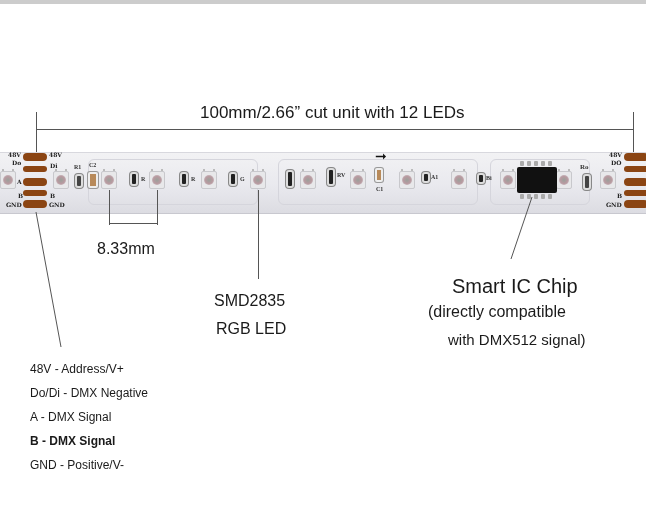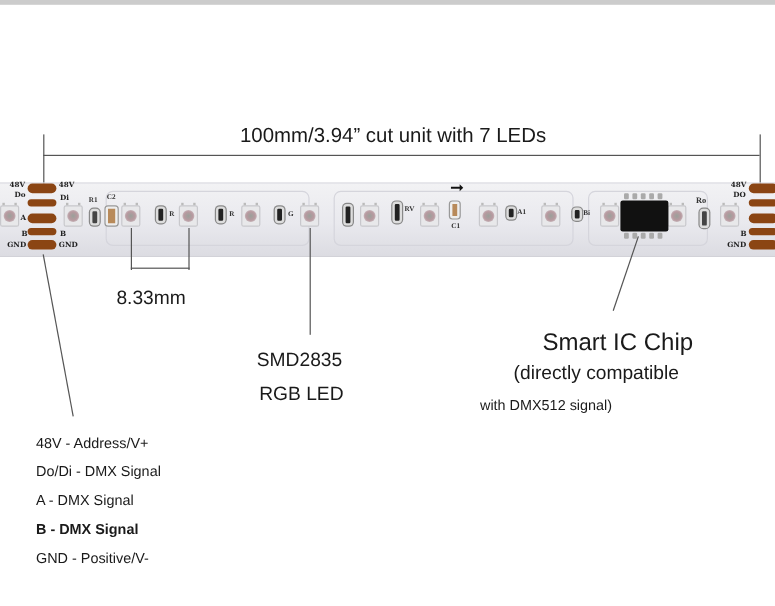--- a/index.html
+++ b/index.html
@@ -24,21 +24,21 @@
   .cap { position:absolute; width:8px; height:14px; background:#b88a5a; border:2px solid #eee; border-radius:2px; box-shadow:0 0 0 1px #999; }
   .clbl { position:absolute; font-family:Liberation Serif, serif; font-size:6px; font-weight:bold; color:#333; }
   .chip { position:absolute; left:517px; top:167px; width:40px; height:26px; background:#111; border-radius:2px; }
   .pin { position:absolute; width:4px; height:5px; background:#aaa; border-radius:1px; }
 </style>
 </head>
 <body>
 
 <div class="topbar"></div>
 
-<div class="txt" style="left:200px; top:103px; font-size:17px;">100mm/3.94” cut unit with 7 LEDs</div>
+<div class="txt" style="left:200px; top:103px; font-size:17px;">100mm/2.66” cut unit with 12 LEDs</div>
 <div class="line" style="left:36px; top:129px; width:597px; height:1px;"></div>
 <div class="line" style="left:36px; top:112px; width:1px; height:44px;"></div>
 <div class="line" style="left:633px; top:112px; width:1px; height:44px;"></div>
 
 <div class="strip">
   <div class="trace" style="left:88px; top:6px; width:170px; height:46px;"></div>
   <div class="trace" style="left:278px; top:6px; width:200px; height:46px;"></div>
   <div class="trace" style="left:490px; top:6px; width:100px; height:46px;"></div>
 </div>
 
@@ -123,22 +123,22 @@
 
 <div class="line" style="left:258px; top:190px; width:1px; height:89px;"></div>
 <div class="txt" style="left:214px; top:292px; font-size:16px;text-align:right;">SMD2835</div>
 <div class="txt" style="left:216px; top:320px; font-size:16px;">RGB LED</div>
 
 <svg class="abs" style="left:500px; top:195px;" width="40" height="70">
   <line x1="32" y1="2" x2="11" y2="64" stroke="#555" stroke-width="1"></line>
 </svg>
 <div class="txt" style="left:452px; top:275px; font-size:20px;">Smart IC Chip</div>
 <div class="txt" style="left:428px; top:303px; font-size:16px;">(directly compatible</div>
-<div class="txt" style="left:400px; top:331px; font-size:12px;">with DMX512 signal)</div>
+<div class="txt" style="left:448px; top:331px; font-size:15px;">with DMX512 signal)</div>
 
 <svg class="abs" style="left:30px; top:210px;" width="40" height="140">
   <line x1="6" y1="2" x2="31" y2="137" stroke="#555" stroke-width="1"></line>
 </svg>
 <div class="txt" style="left:30px; top:362px; font-size:12px;">48V - Address/V+</div>
-<div class="txt" style="left:30px; top:386px; font-size:12px;">Do/Di - DMX Signal</div>
+<div class="txt" style="left:30px; top:386px; font-size:12px;">Do/Di - DMX Negative</div>
 <div class="txt" style="left:30px; top:410px; font-size:12px;text-align:center;">A - DMX Signal</div>
 <div class="txt" style="left:30px; top:434px; font-size:12px;font-weight:bold;">B - DMX Signal</div>
 <div class="txt" style="left:30px; top:458px; font-size:12px;">GND - Positive/V-</div>
 
 </body></html>

